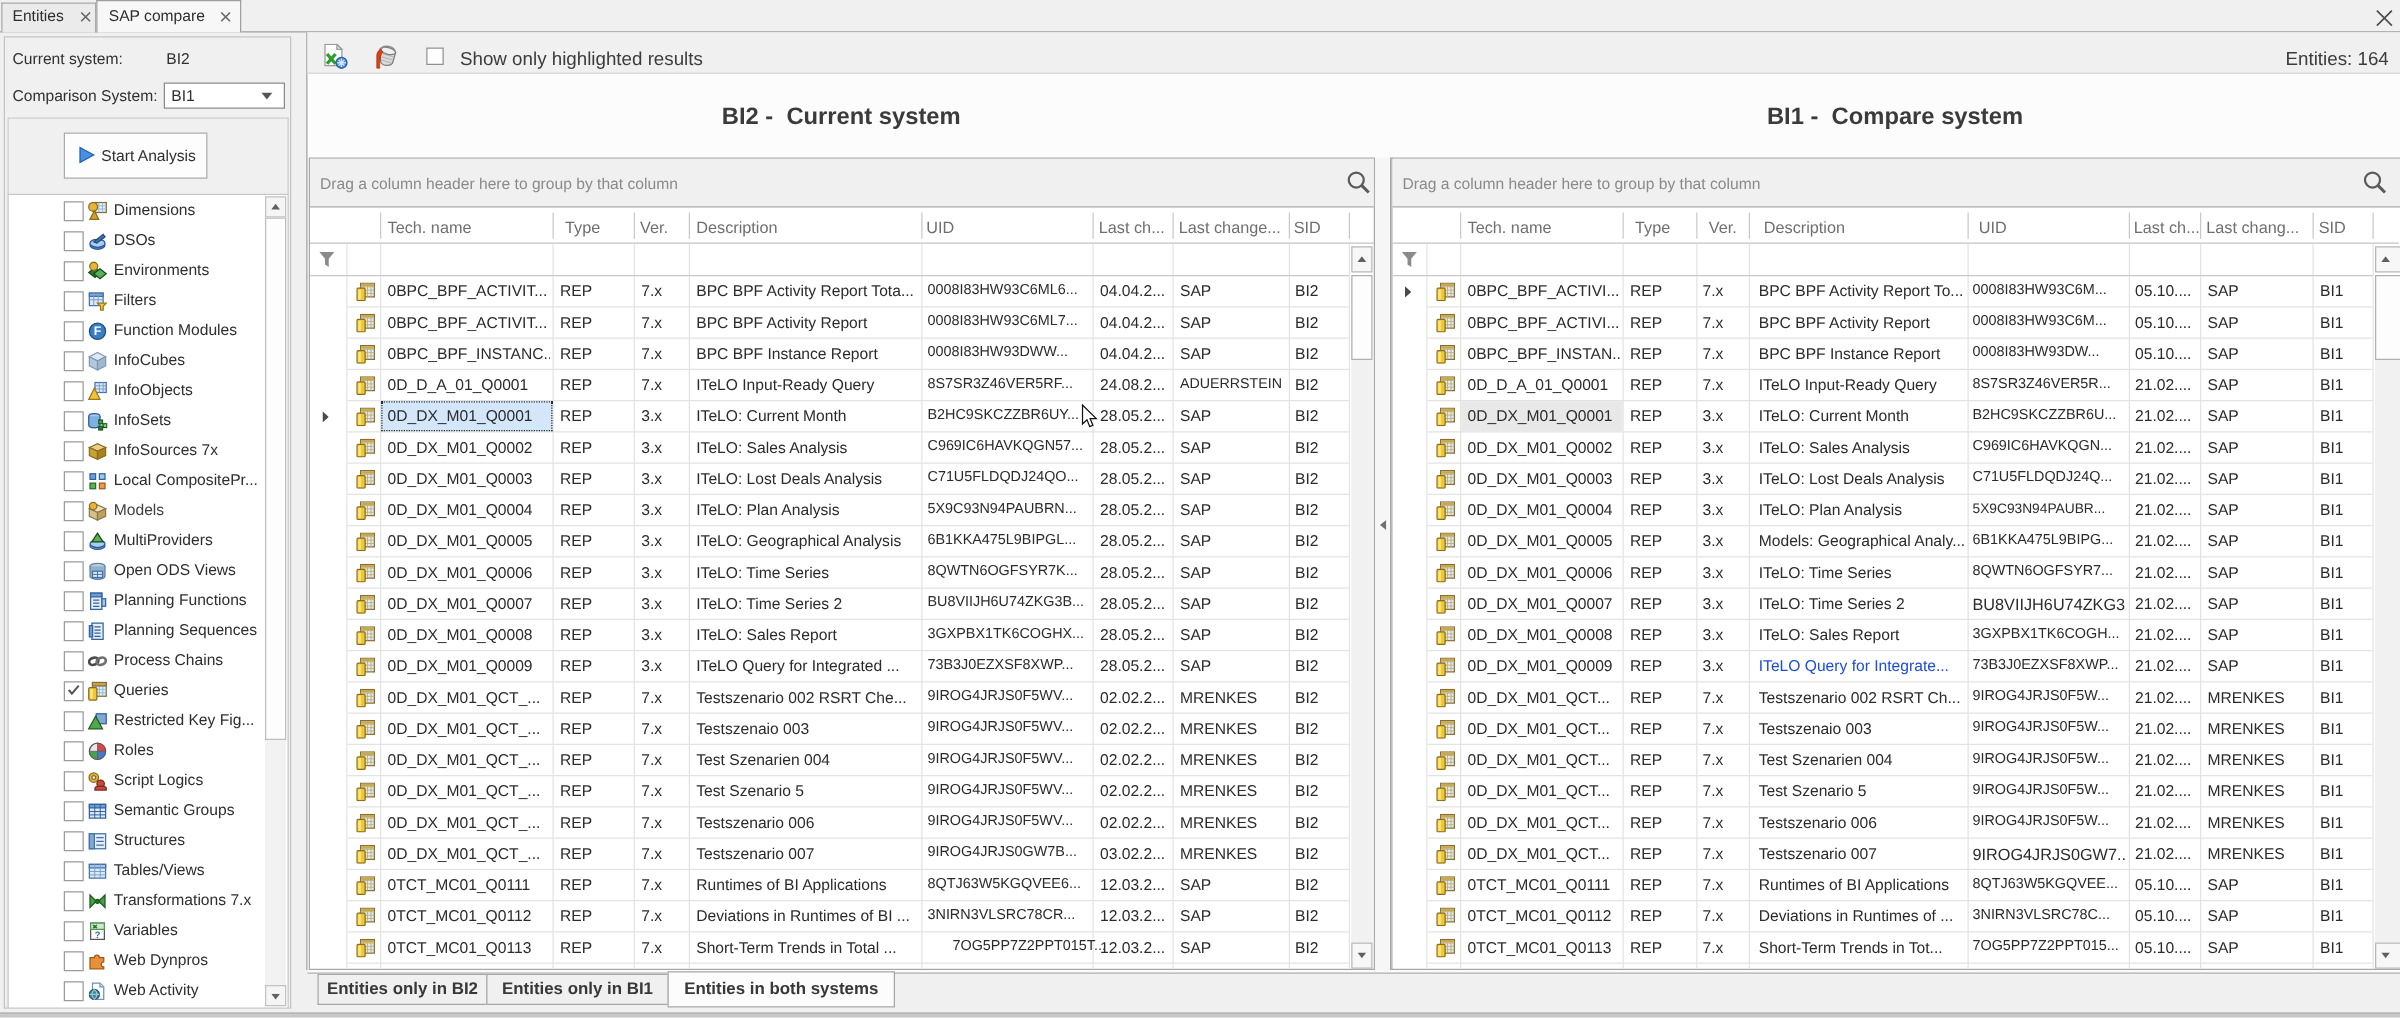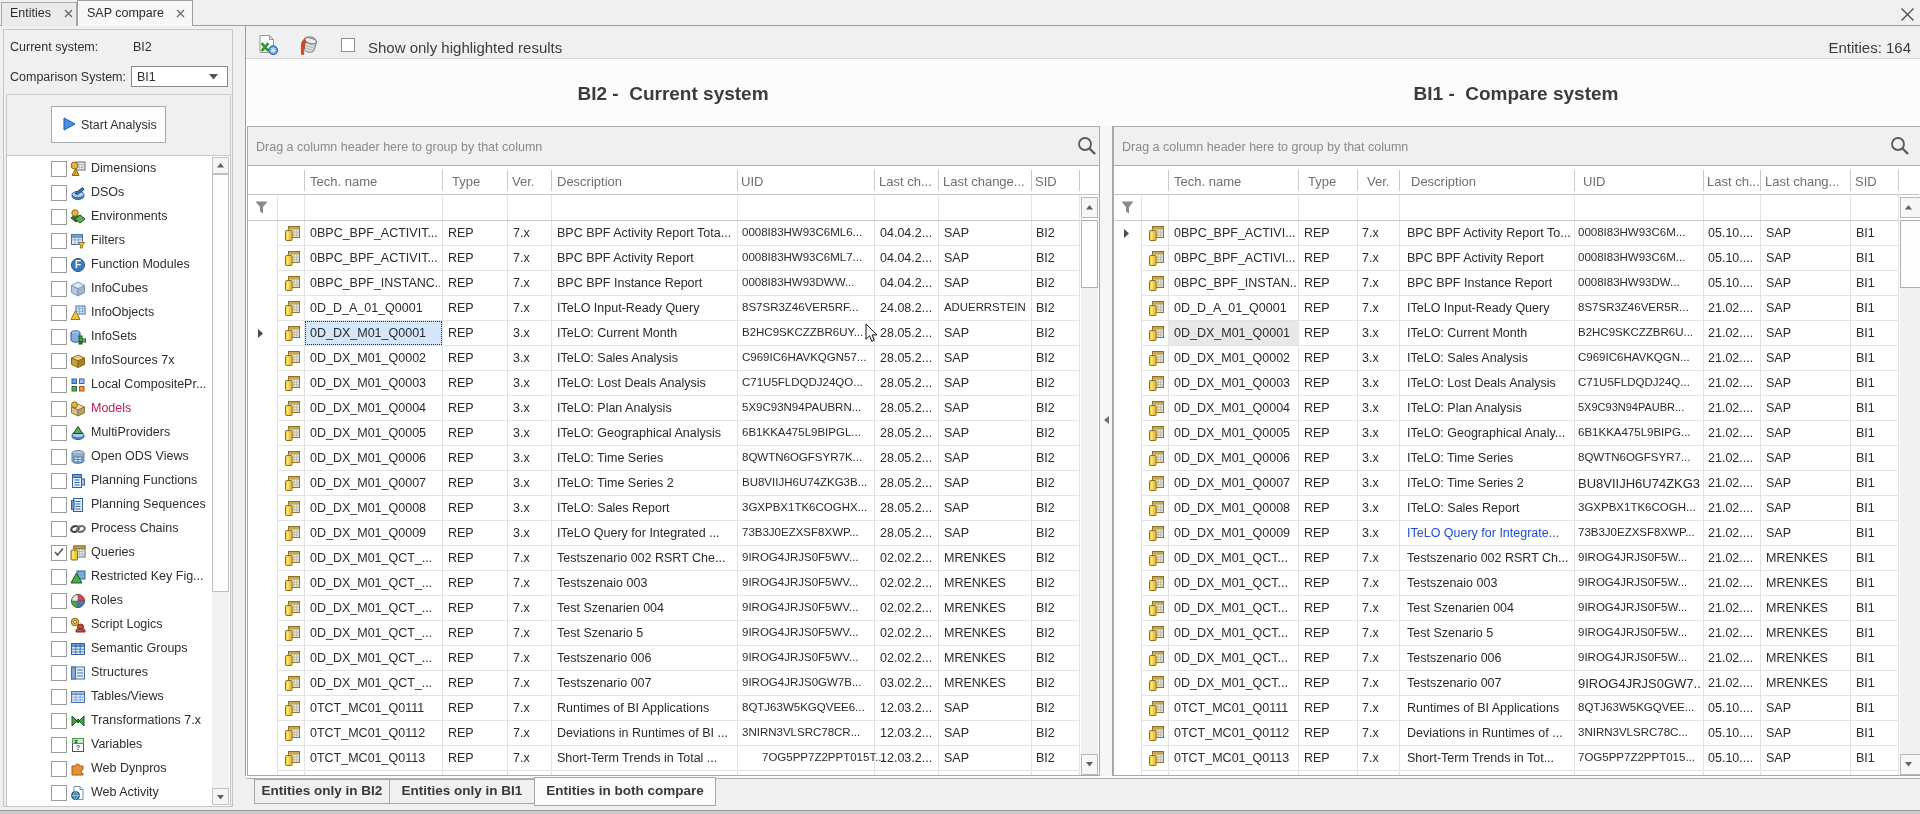--- a/index.html
+++ b/index.html
@@ -112,21 +112,21 @@
     <rect x="9.5" y="9.5" width="4.5" height="4.5" fill="#e89a4f" stroke="#a05a1f"></rect>
   </svg>
 <div class="txt" style="left:91px;top:377px;color:#2e2e2e">Local CompositePr...</div>
 <div class="abs" style="left:51px;top:401px;width:16px;height:16px;background:#fff;border:1px solid #9a9a9a"></div>
 <svg class="abs" style="left:70px;top:401px" width="16" height="16" viewBox="0 0 16 16">
     <path d="M1.5 6 L8 3 L14.5 6 L8 9 Z" fill="#f0e2b8" stroke="#8a7a4f"></path>
     <path d="M1.5 6 L8 9 L8 15 L1.5 12 Z" fill="#d8c188" stroke="#8a7a4f"></path>
     <path d="M14.5 6 L8 9 L8 15 L14.5 12 Z" fill="#bfa05f" stroke="#8a7a4f"></path>
     <circle cx="4.5" cy="3.8" r="3" fill="#e8b53c" stroke="#8a6d1f"></circle>
   </svg>
-<div class="txt" style="left:91px;top:401px;color:#be185d">Models</div>
+<div class="txt" style="left:91px;top:401px;color:#404040">Models</div>
 <div class="abs" style="left:51px;top:425px;width:16px;height:16px;background:#fff;border:1px solid #9a9a9a"></div>
 <svg class="abs" style="left:70px;top:425px" width="16" height="16" viewBox="0 0 16 16">
     <ellipse cx="8" cy="11.5" rx="6" ry="3" fill="#7fb0e0" stroke="#2a5a94"></ellipse>
     <ellipse cx="8" cy="10" rx="6" ry="3" fill="#a8cdf0" stroke="#2a5a94"></ellipse>
     <path d="M3.5 8.5 L8 1.5 L12.5 8.5 Z" fill="#58b058" stroke="#1a4a1a"></path>
   </svg>
 <div class="txt" style="left:91px;top:425px;color:#2e2e2e">MultiProviders</div>
 <div class="abs" style="left:51px;top:449px;width:16px;height:16px;background:#fff;border:1px solid #9a9a9a"></div>
 <svg class="abs" style="left:70px;top:449px" width="16" height="16" viewBox="0 0 16 16">
     <ellipse cx="8" cy="4" rx="6" ry="2.4" fill="#b9cfe2" stroke="#60809c"></ellipse>
@@ -854,21 +854,21 @@
 <svg class="abs" style="left:1149px;top:426px" width="15" height="15" viewBox="0 0 15 15">
 <rect x="3.5" y="0.5" width="11" height="11" fill="#ddeafa" stroke="#8a6d2f"></rect>
 <path d="M3.5 3.4 H14.5 M3.5 6.1 H14.5 M3.5 8.8 H14.5 M6.2 3 V11.5 M9 3 V11.5 M11.8 3 V11.5" stroke="#c0ad6d" stroke-width="0.7" fill="none"></path>
 <rect x="4" y="1" width="10" height="2" fill="#c8a94e"></rect>
 <rect x="0.5" y="4.5" width="6.6" height="10" rx="1" fill="#f0c830" stroke="#8a6d1f"></rect>
 <rect x="1.7" y="5.6" width="2" height="8" fill="#fae58a" stroke="none"></rect>
 </svg>
 <div class="txt" style="left:1174px;top:426px;width:122px;overflow:hidden;color:#2b2b2b">0D_DX_M01_Q0005</div>
 <div class="txt" style="left:1304px;top:426px;width:51px;overflow:hidden;color:#2b2b2b">REP</div>
 <div class="txt" style="left:1362px;top:426px;width:35px;overflow:hidden;color:#2b2b2b">3.x</div>
-<div class="txt" style="left:1407px;top:426px;width:165px;overflow:hidden;color:#2b2b2b">ITeLO: Geographical Analy...</div>
+<div class="txt" style="left:1407px;top:426px;width:165px;overflow:hidden;color:#2b2b2b">Models: Geographical Analy...</div>
 <div class="txt" style="left:1578px;top:426px;width:123px;overflow:hidden;font-size:11.5px;color:#2b2b2b">6B1KKA475L9BIPG...</div>
 <div class="txt" style="left:1708px;top:426px;width:50px;overflow:hidden;color:#2b2b2b">21.02....</div>
 <div class="txt" style="left:1766px;top:426px;width:82px;overflow:hidden;color:#2b2b2b">SAP</div>
 <div class="txt" style="left:1856px;top:426px;width:40px;overflow:hidden;color:#2b2b2b">BI1</div>
 <div class="abs" style="left:1142px;top:470px;width:756px;height:1px;background:#e3e3e3"></div>
 <svg class="abs" style="left:1149px;top:451px" width="15" height="15" viewBox="0 0 15 15">
 <rect x="3.5" y="0.5" width="11" height="11" fill="#ddeafa" stroke="#8a6d2f"></rect>
 <path d="M3.5 3.4 H14.5 M3.5 6.1 H14.5 M3.5 8.8 H14.5 M6.2 3 V11.5 M9 3 V11.5 M11.8 3 V11.5" stroke="#c0ad6d" stroke-width="0.7" fill="none"></path>
 <rect x="4" y="1" width="10" height="2" fill="#c8a94e"></rect>
 <rect x="0.5" y="4.5" width="6.6" height="10" rx="1" fill="#f0c830" stroke="#8a6d1f"></rect>
@@ -1084,17 +1084,17 @@
 <svg class="abs" style="left:1905px;top:762px" width="7" height="5">
     <path d="M0 0 L7 0 L3.5 4.5 Z" fill="#606060"></path>
   </svg>
 <div class="abs" style="left:246px;top:776px;width:1674px;height:2px;background:#fafafa"></div>
 <div class="abs" style="left:246px;top:778px;width:1674px;height:1px;background:#b0b0b0"></div>
 <div class="abs" style="left:254px;top:779px;width:136px;height:25px;background:#f0f0f0;border:1px solid #a6a6a6"></div>
 <div class="abs" style="left:389px;top:779px;width:146px;height:25px;background:#f0f0f0;border:1px solid #a6a6a6"></div>
 <div class="abs" style="left:534px;top:777px;width:182px;height:29px;background:#fcfcfc;border:1px solid #a6a6a6"></div>
 <div class="txt" style="left:254px;top:783px;width:136px;text-align:center;font-weight:bold;font-size:13.5px;color:#383838">Entities only in BI2</div>
 <div class="txt" style="left:389px;top:783px;width:146px;text-align:center;font-weight:bold;font-size:13.5px;color:#383838">Entities only in BI1</div>
-<div class="txt" style="left:534px;top:783px;width:182px;text-align:center;font-weight:bold;font-size:13.5px;color:#383838">Entities in both compare</div>
+<div class="txt" style="left:534px;top:783px;width:182px;text-align:center;font-weight:bold;font-size:13.5px;color:#383838">Entities in both systems</div>
 <div class="abs" style="left:0;top:810px;width:1920px;height:1px;background:#9b9b9b"></div>
 <div class="abs" style="left:0;top:811px;width:1920px;height:3px;background:#c9c9c9"></div>
 <svg class="abs" style="left:865px;top:323px" width="14" height="21" viewBox="0 0 14 21">
 <path d="M1 1 L1 16.2 L4.6 12.8 L6.8 18.3 L9.3 17.2 L7.1 11.9 L12 11.9 Z" fill="#fff" stroke="#111" stroke-width="1"></path>
 </svg>
 </body></html>

